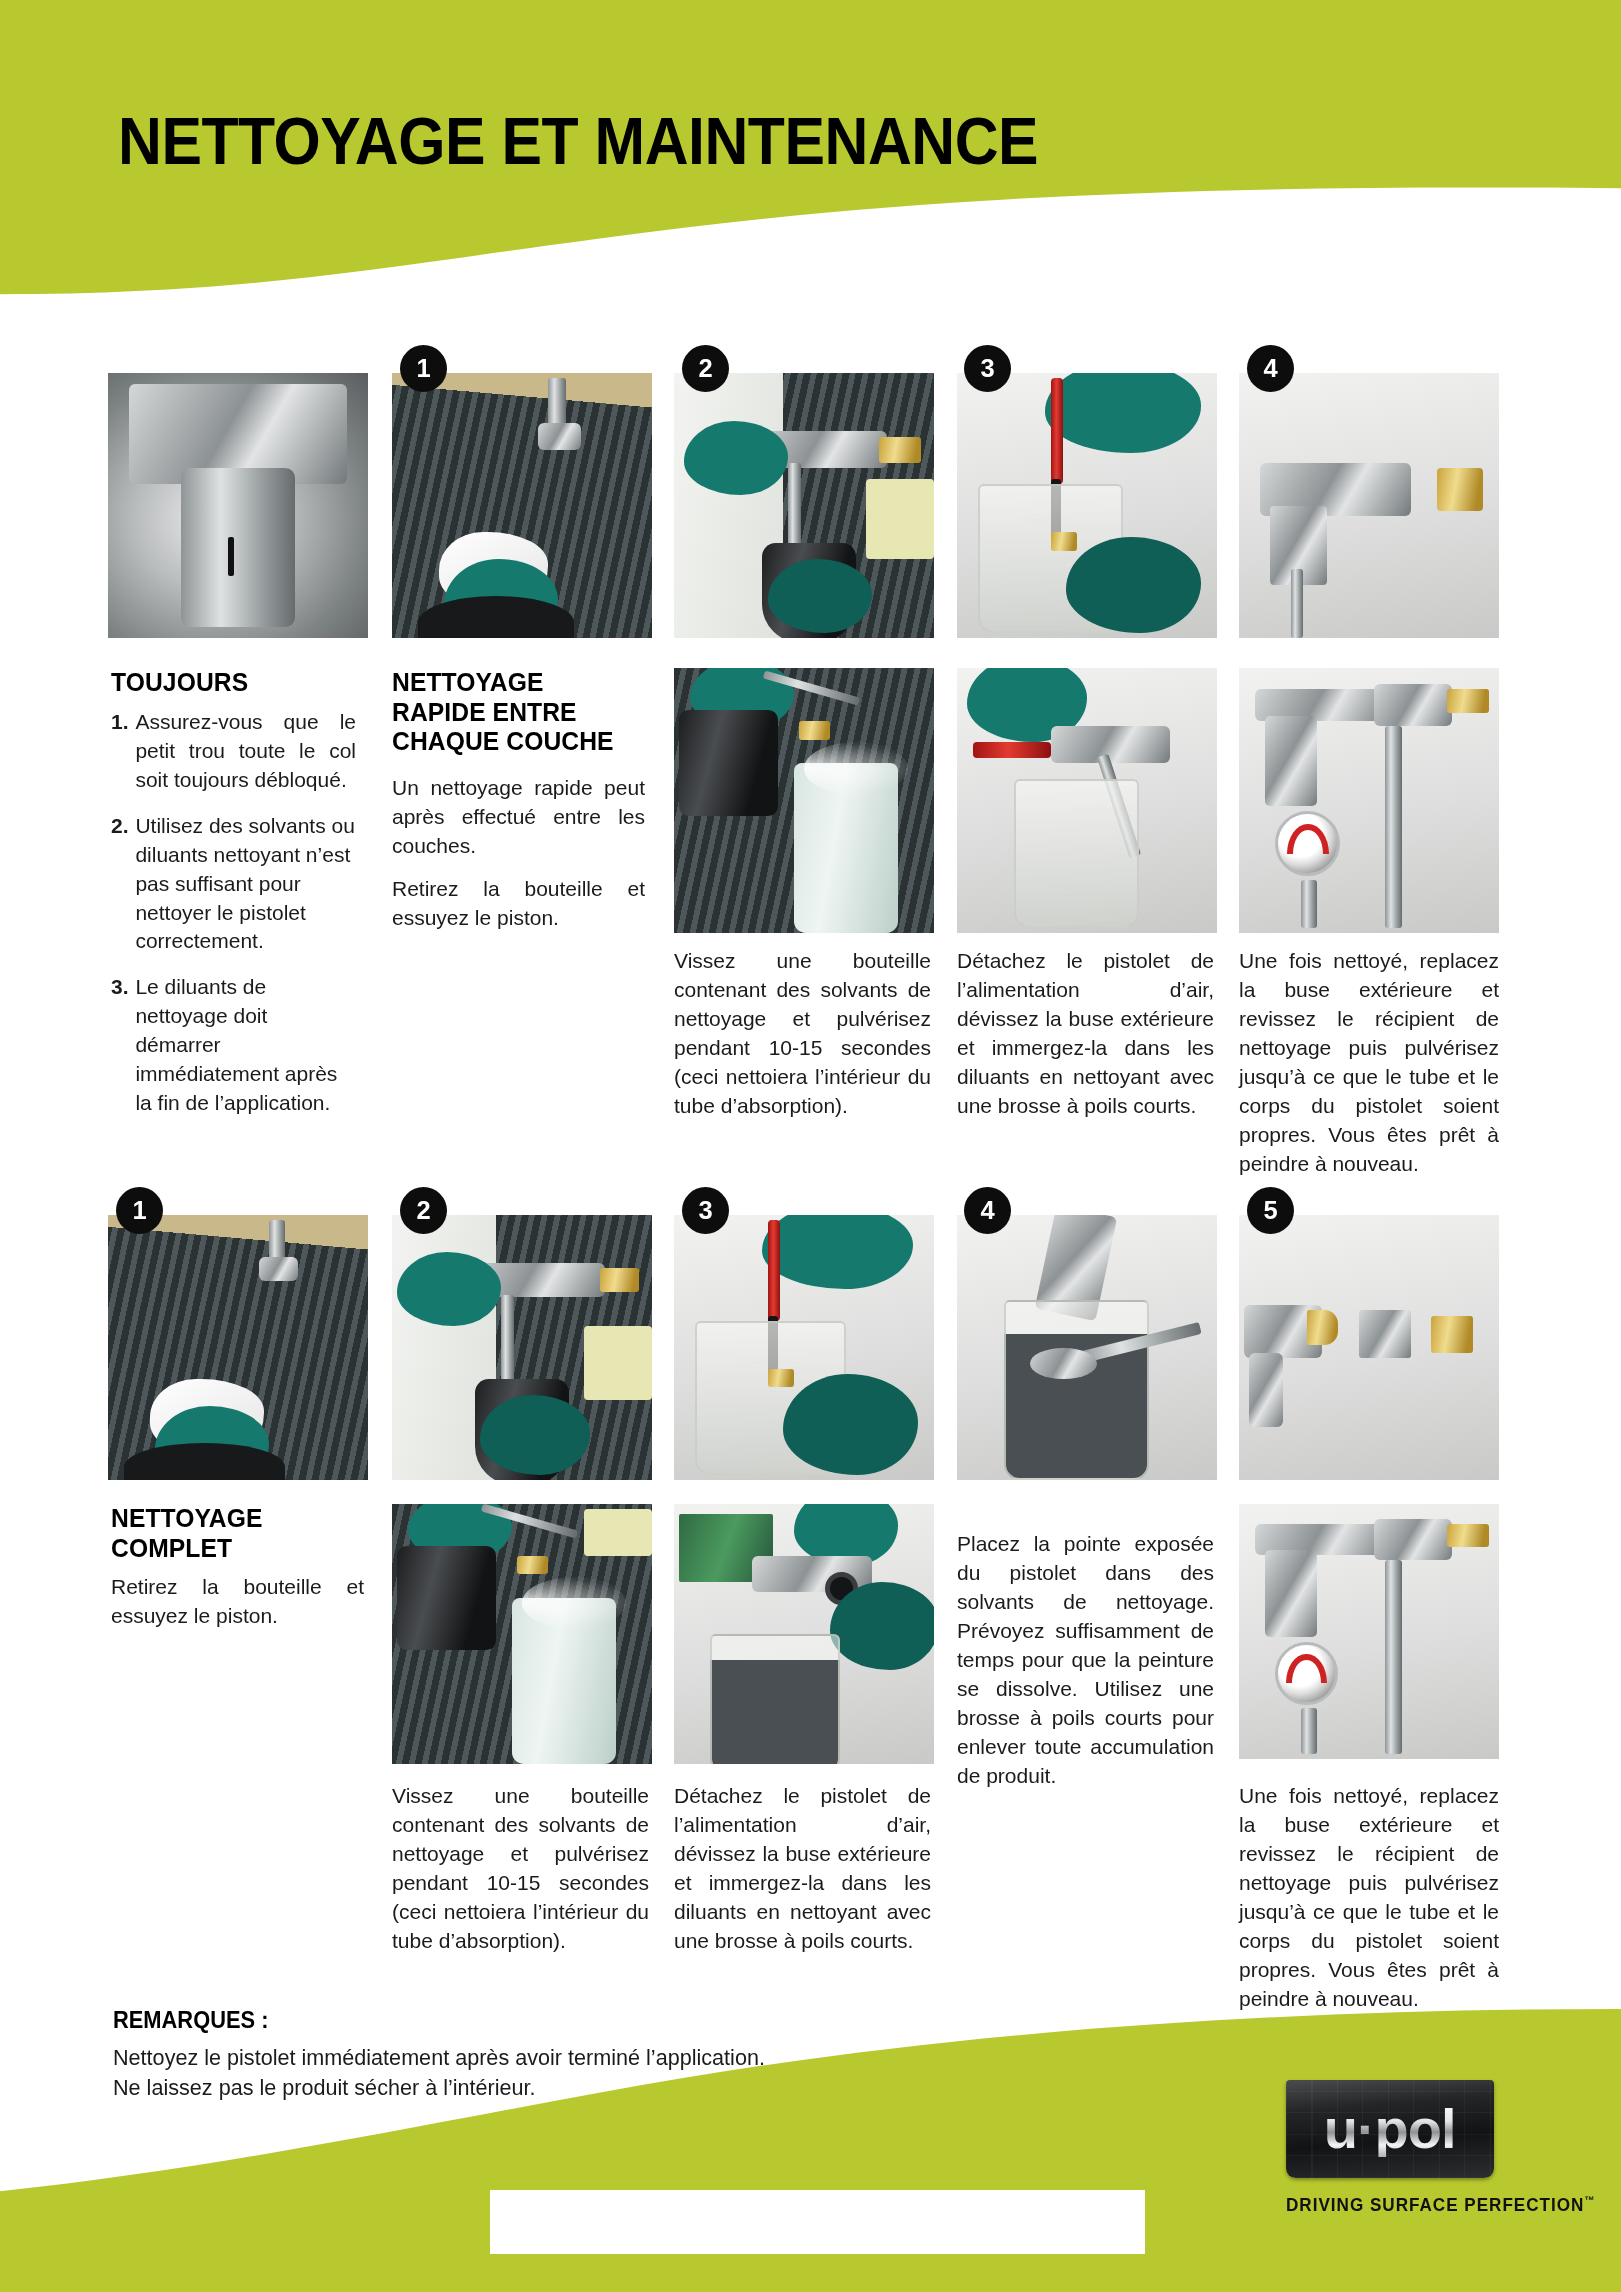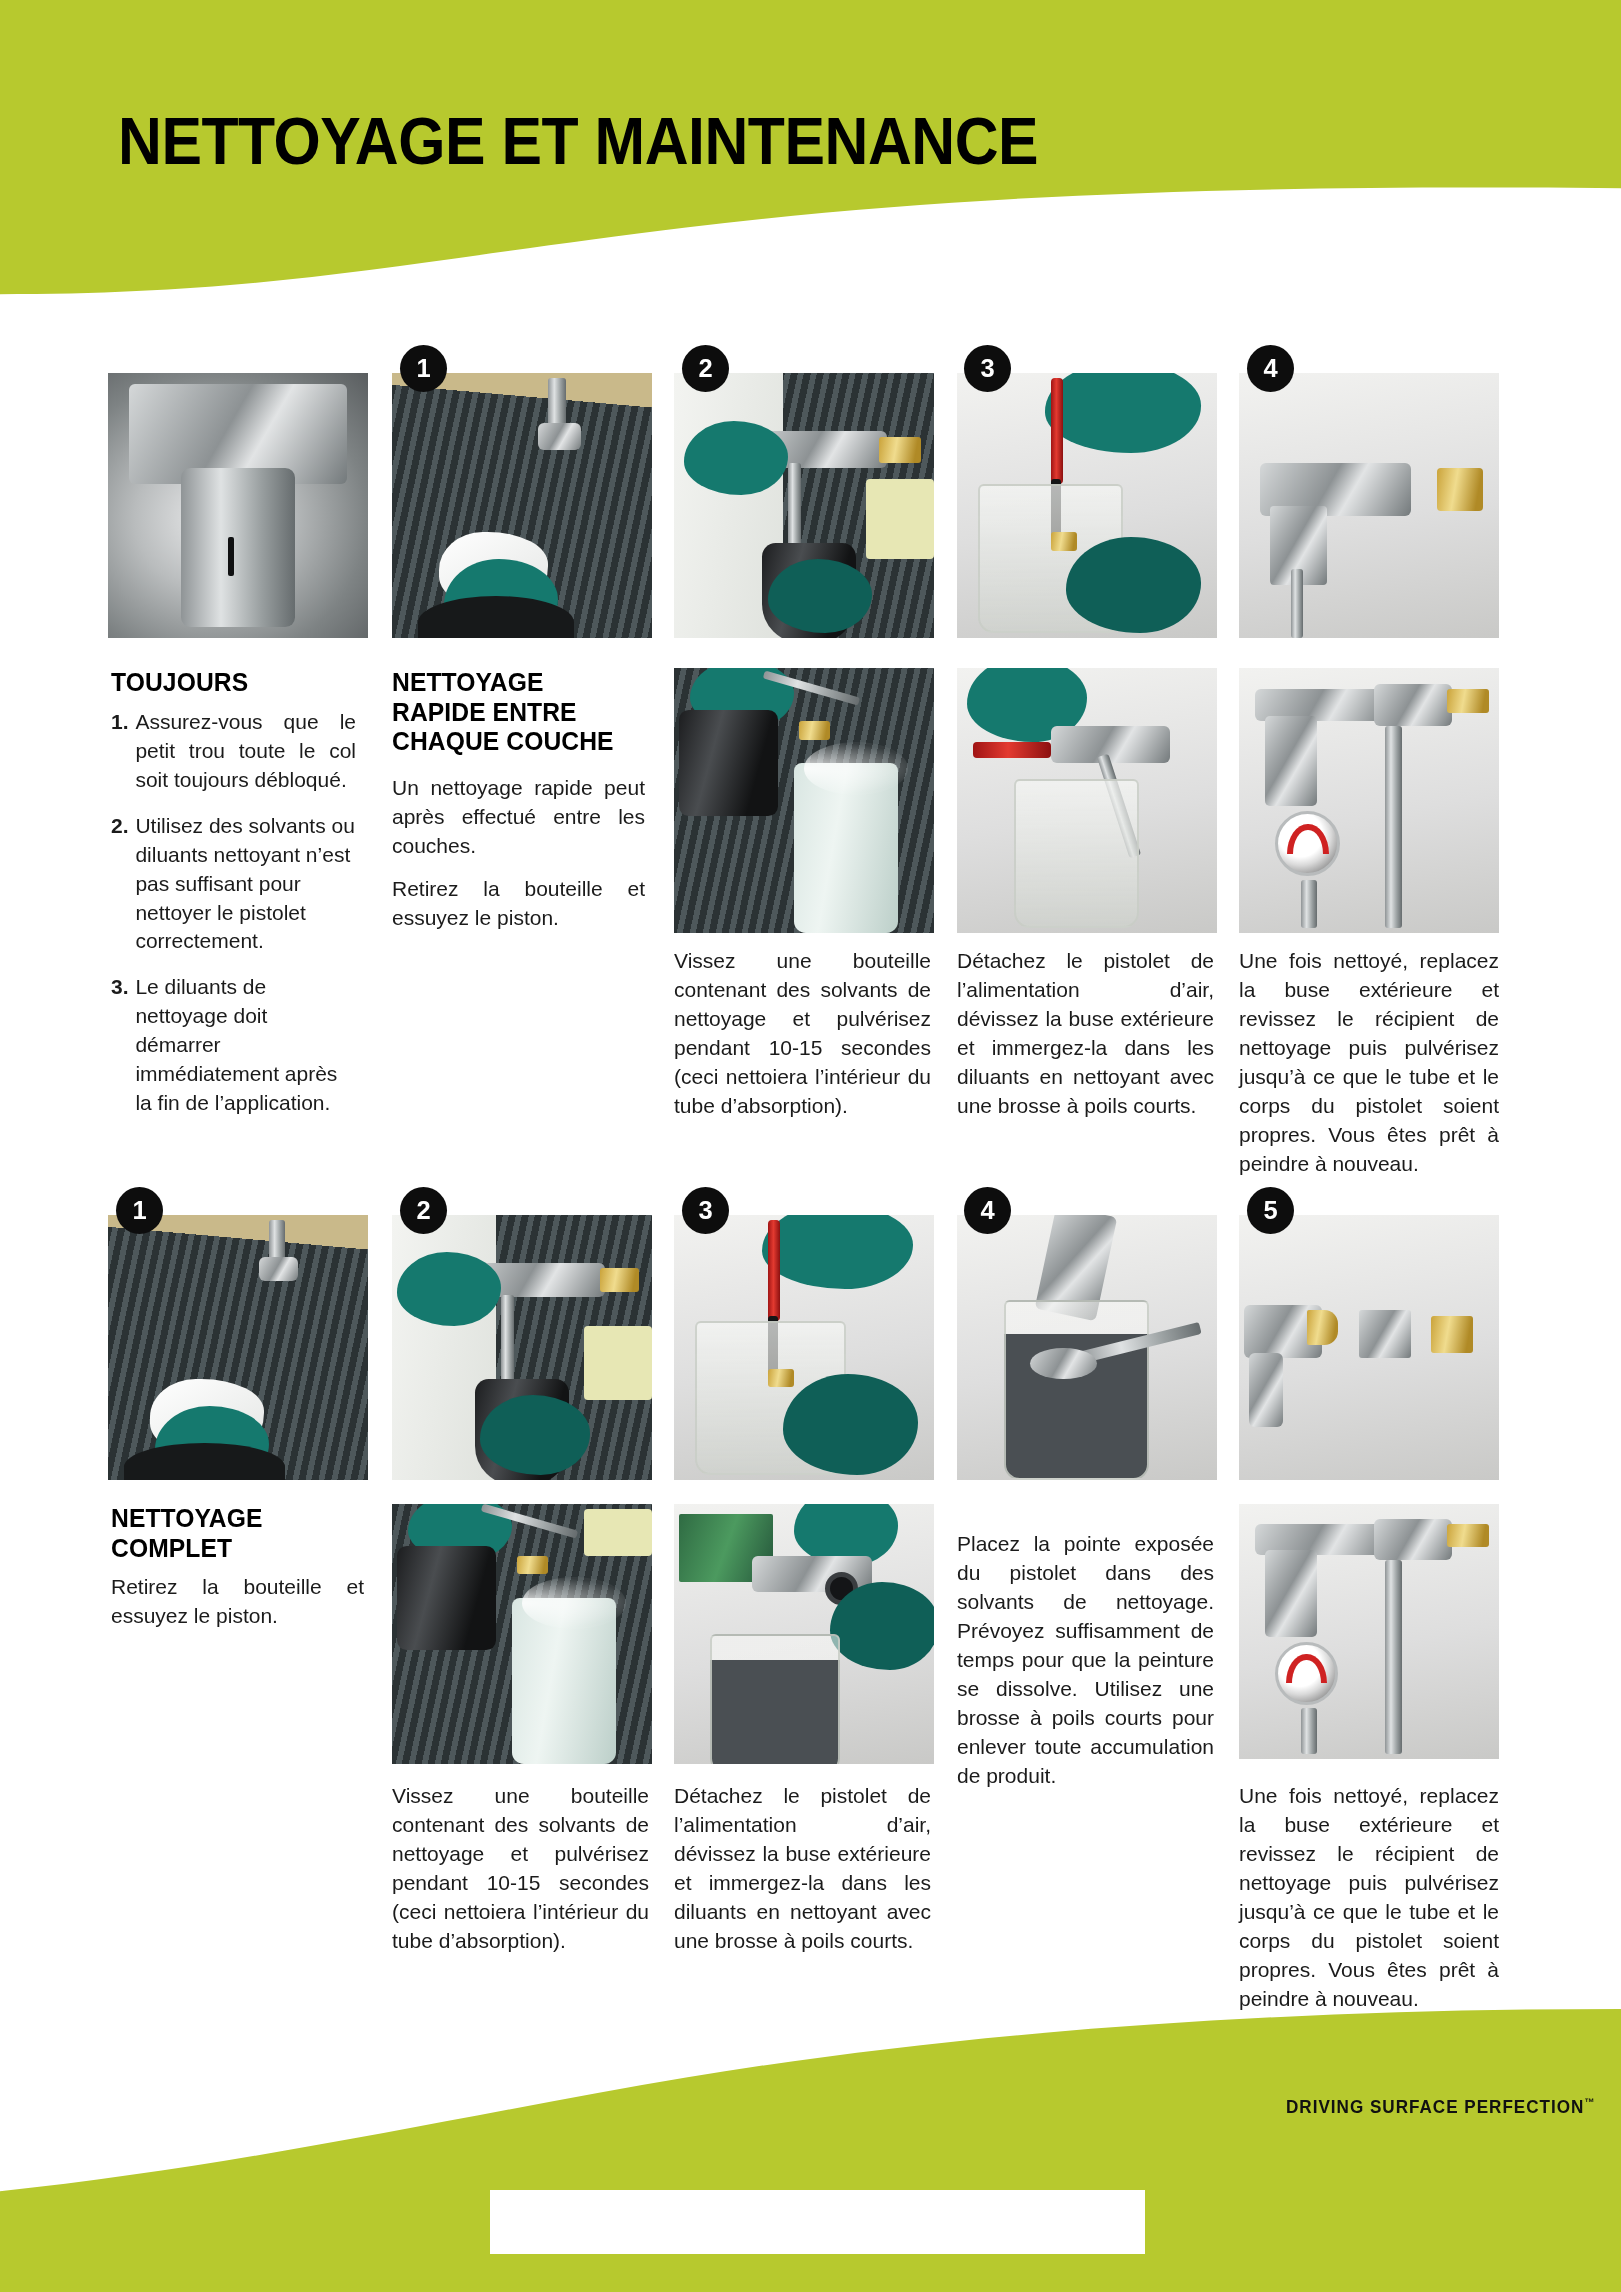--- a/index.html
+++ b/index.html
@@ -543,20 +543,28 @@
     <div class="body-text" style="left:674px; top:1782px; width:257px;">
       <p>Détachez le pistolet de l’alimentation d’air, dévissez la buse extérieure et immergez-la dans les diluants en nettoyant avec une brosse à poils courts.</p>
     </div>
     <div class="body-text" style="left:957px; top:1530px; width:257px;">
       <p>Placez la pointe exposée du pistolet dans des solvants de nettoyage. Prévoyez suffisamment de temps pour que la peinture se dissolve. Utilisez une brosse à poils courts pour enlever toute accumulation de produit.</p>
     </div>
     <div class="body-text" style="left:1239px; top:1782px; width:260px;">
       <p>Une fois nettoyé, replacez la buse extérieure et revissez le récipient de nettoyage puis pulvérisez jusqu’à ce que le tube et le corps du pistolet soient propres. Vous êtes prêt à peindre à nouveau.</p>
     </div>
 
+    <div class="remarks">
+      <div class="rhead"><span>REMARQUES</span><span> :</span></div>
+      <div class="rline">Nettoyez le pistolet immédiatement après avoir terminé l’application.</div>
+      <div class="rline">Ne laissez pas le produit sécher à l’intérieur.</div>
+    </div>
 
     <div class="logo-wrap">
+      <div class="logo-plate">
+        <span class="logo-word">u·pol</span>
+      </div>
       <div class="logo-tag"><span>DRIVING SURFACE PERFECTION</span><sup>™</sup></div>
     </div>
 
   </div>
 </div>
 
 
 </body></html>

